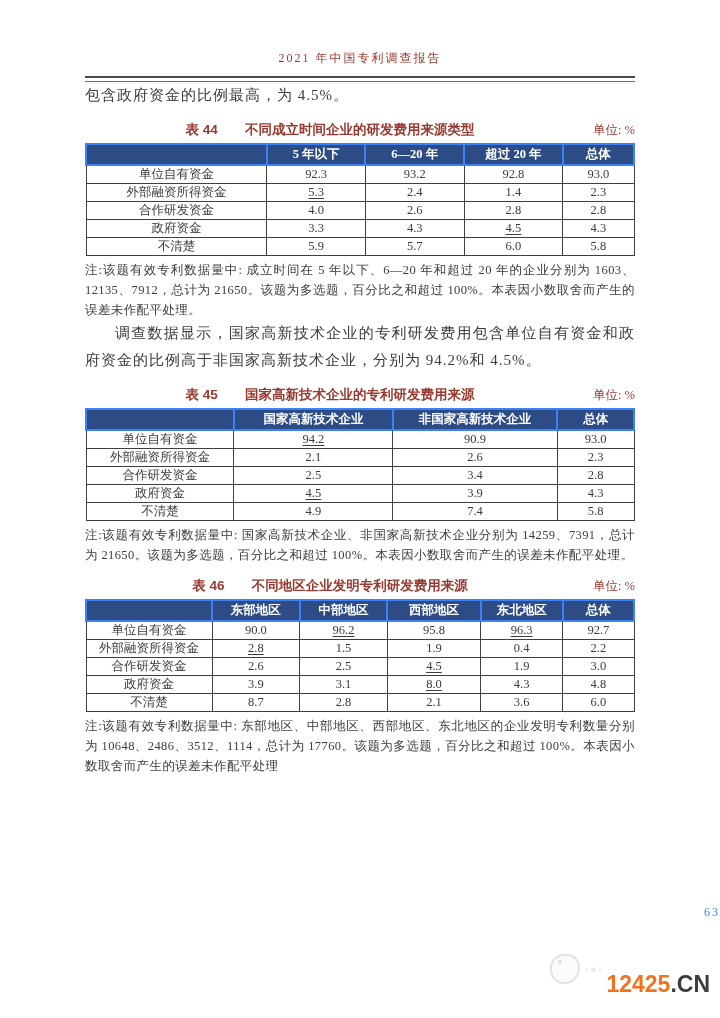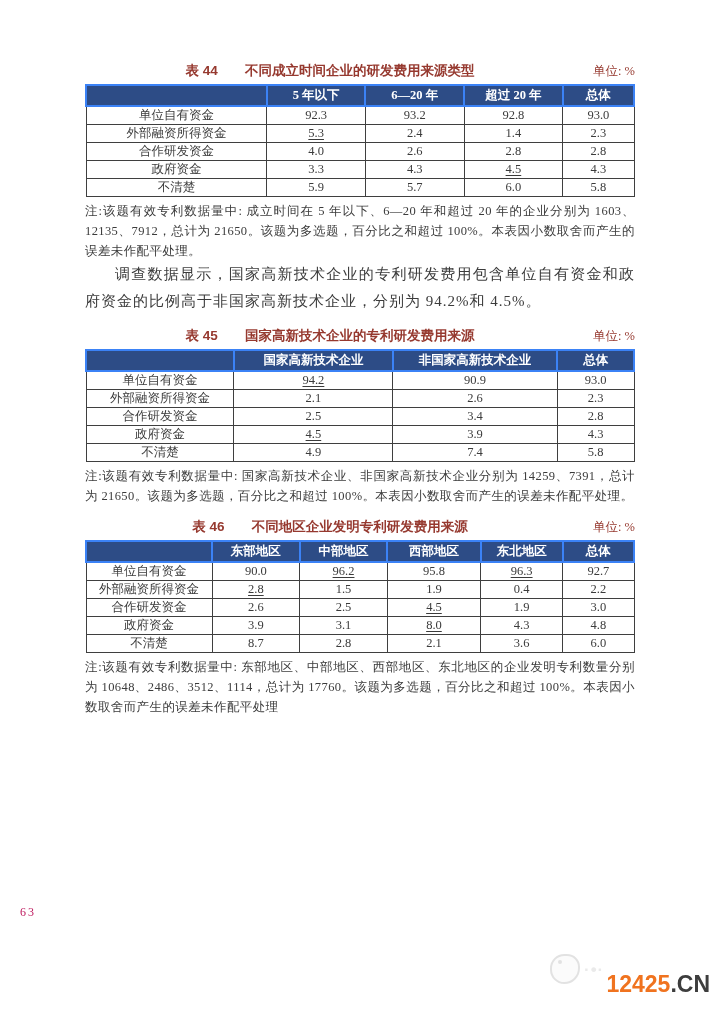--- a/index.html
+++ b/index.html
@@ -96,23 +96,23 @@
     font-size:12.5px;
     line-height:20px;
     letter-spacing:0.4px;
     text-align:justify;
     color:var(--ink);
   }
   .page-number{
     position:absolute;
     left:0;right:0;
     bottom:98px;
-    text-align:left;
+    text-align:right;
     font-size:12px;
-    color:#be185d;
+    color:#3b82f6;
     letter-spacing:2px;
     padding-left:20px;
   }
   .watermark{
     position:absolute;
     right:6px;
     bottom:16px;
     width:170px;height:52px;
   }
   .wm-ghost{
@@ -149,21 +149,26 @@
   }
   .wm-main .wm-num{color:var(--wm-orange);}
   .wm-main .wm-tld{color:#3d3d3d;}
 </style>
 </head>
 <body>
 
 <div class="page">
   <div class="content">
 
-
+    <div class="header">
+      <div class="header-title">2021 年中国专利调查报告</div>
+      <div class="header-rule"></div>
+    </div>
+
+    <p class="body-text p-intro">包含政府资金的比例最高，为 4.5%。</p>
 
     <div class="table-block">
       <div class="table-caption">
         <span class="cap-num">表 44</span><span class="cap-title">不同成立时间企业的研发费用来源类型</span>
         <span class="cap-unit">单位: %</span>
       </div>
       <table class="data-table" data-table="0">
           <colgroup>
             <col style="width: 33%;">
             <col style="width: 18%;">

